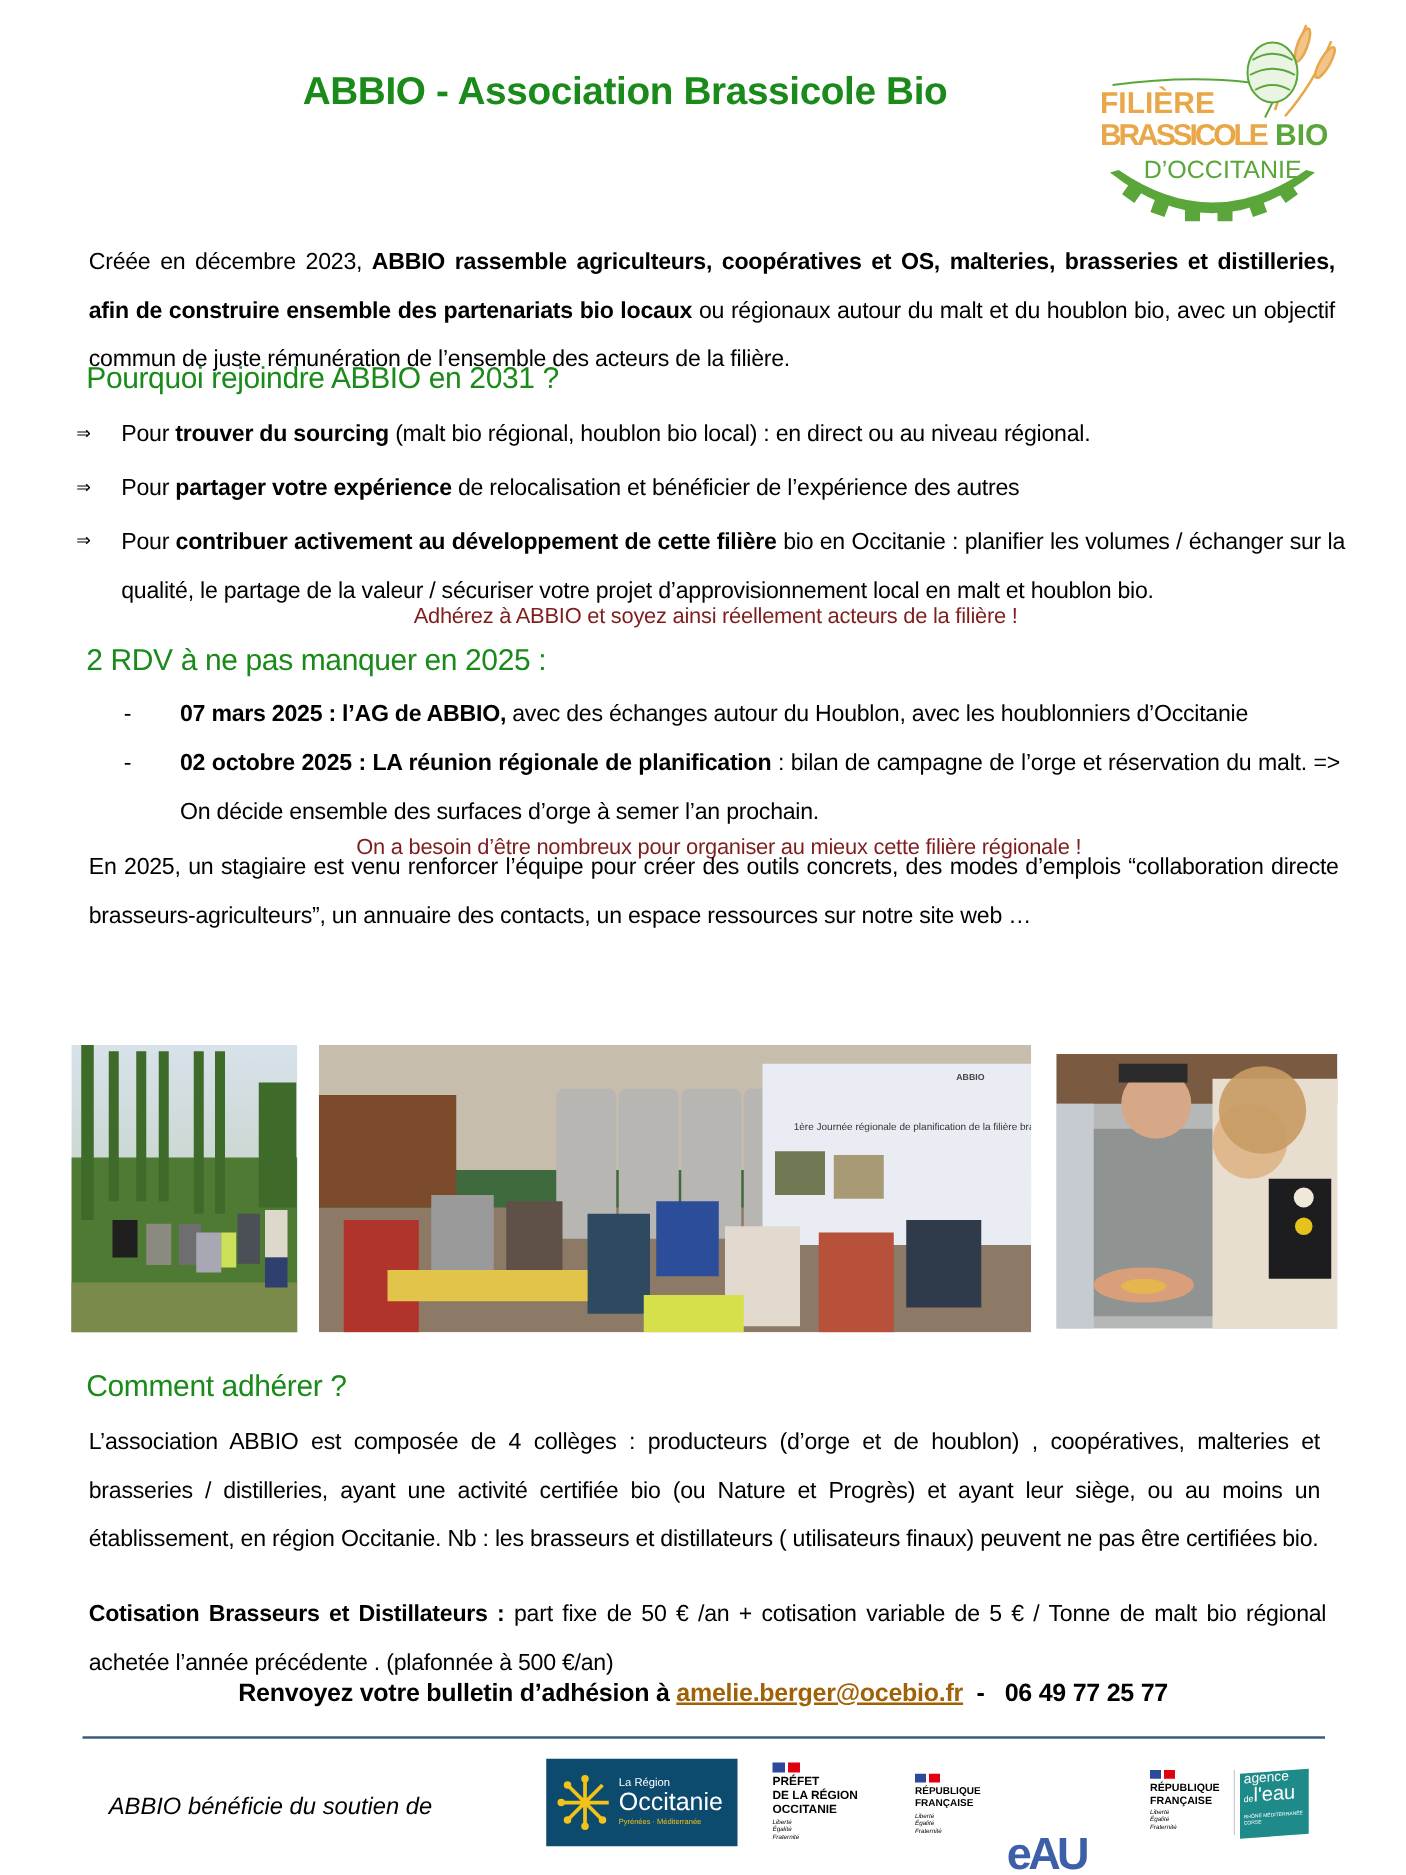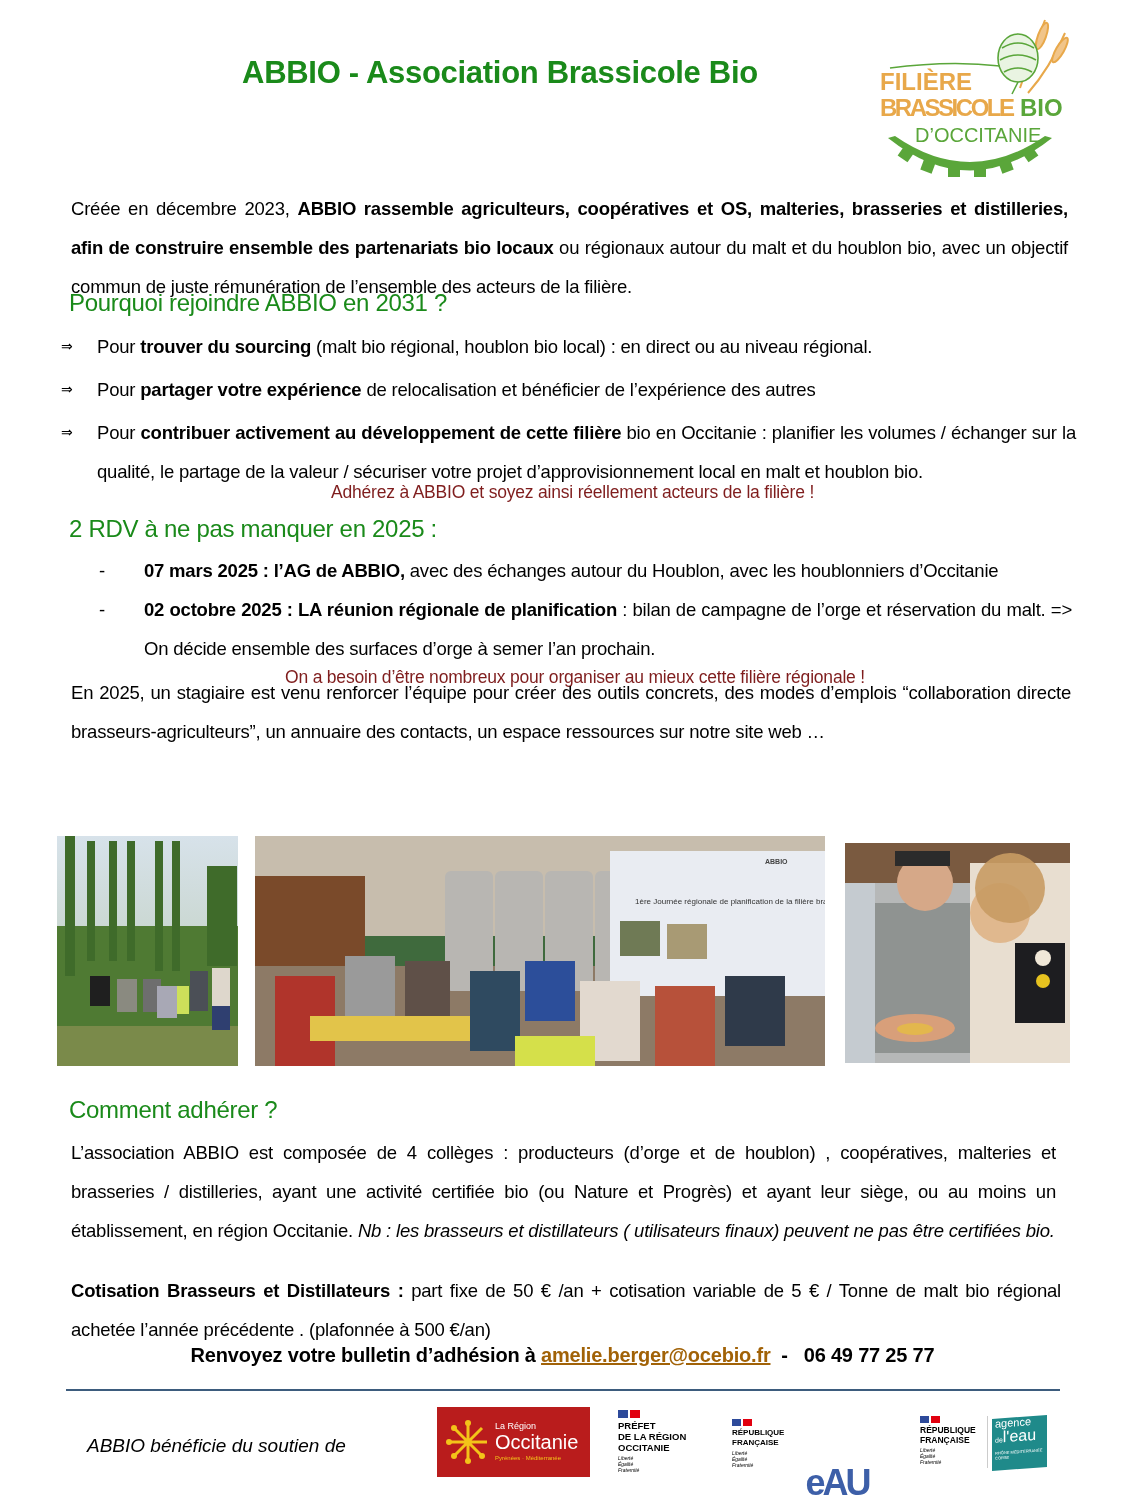--- a/index.html
+++ b/index.html
@@ -14,21 +14,21 @@
   .h2 { color: #1a8a1a; font-size: 24px; line-height: 30px; letter-spacing: -0.3px; }
   .bullet-arrow { position: absolute; left: -36px; top: 0; font-size: 14px; }
   .orange { color: #7f1d1d; font-weight: normal; font-size: 17.5px; text-align: center; letter-spacing: -0.2px; }
   .item { position: relative; }
   .dash { position: absolute; left: -45px; top: 0; }
   .photo { overflow: hidden; }
   .link { color: #a16207; text-decoration: underline; }
   .hr { left: 66px; top: 1389px; width: 994px; height: 2px; background: #3d5c7d; }
   .support { left: 87px; top: 1435px; font-style: italic; font-size: 19px; }
   .b { font-weight: bold; }
-  .i { font-style: italic; }
+  .i { }
 </style>
 </head>
 <body>
 
 <div class="abs title">
   <div>ABBIO - Association Brassicole Bio</div>
 </div>
 
 <div class="abs logo">
   <svg width="200" height="170" viewBox="0 0 200 170">
@@ -200,21 +200,21 @@
 </div>
 
 <div class="abs" style="left:0; top:1344px; width:1125px; text-align:center; font-size:20px; font-weight:bold; letter-spacing:-0.2px;">
   <span>Renvoyez votre bulletin d’adhésion à </span><a class="link">amelie.berger@ocebio.fr</a><span style="white-space:pre;">  -   </span><span>06 49 77 25 77</span>
 </div>
 
 <div class="abs hr"></div>
 
 <div class="abs support">ABBIO bénéficie du soutien de</div>
 
-<div class="abs" style="left:437px; top:1407px; width:153px; height:70px; background:#b91c1c;">
+<div class="abs" style="left:437px; top:1407px; width:153px; height:70px; background:#0c4a6e;">
   <svg class="abs" style="left:8px; top:12px;" width="46" height="46" viewBox="0 0 46 46">
     <g stroke="#f3c319" stroke-width="3" fill="none">
       <path d="M23 4 L23 42 M4 23 L42 23 M9 9 L37 37 M37 9 L9 37"></path>
     </g>
     <g fill="#f3c319">
         <circle cx="23" cy="4" r="3"></circle>
         <circle cx="4" cy="23" r="3"></circle>
         <circle cx="23" cy="42" r="3"></circle>
         <circle cx="9" cy="9" r="3"></circle>
         <circle cx="37" cy="37" r="3"></circle>

